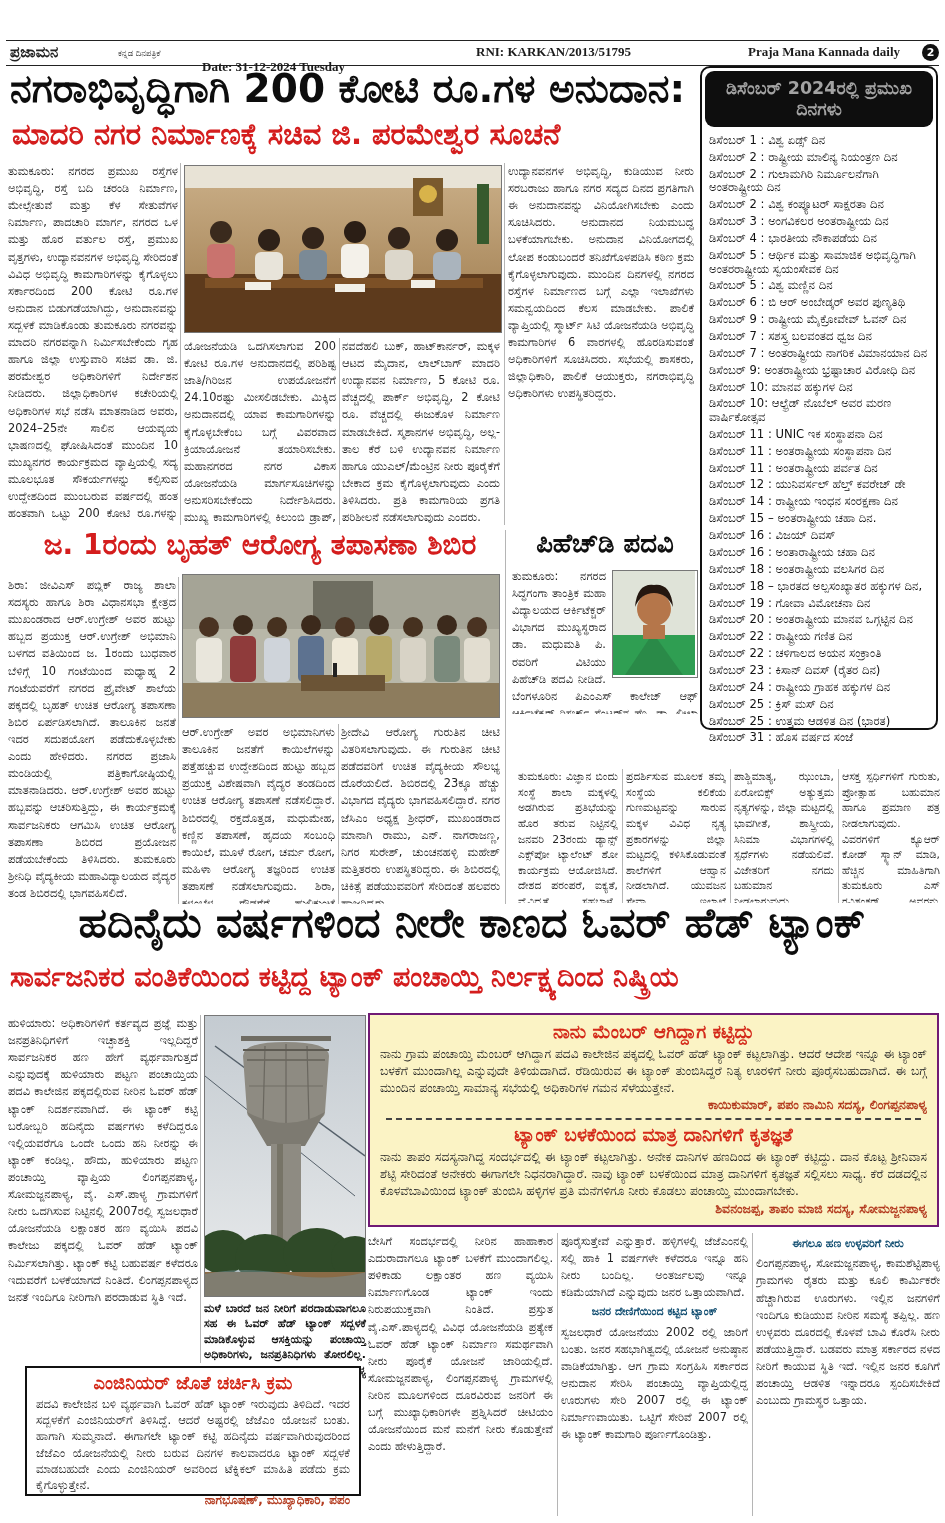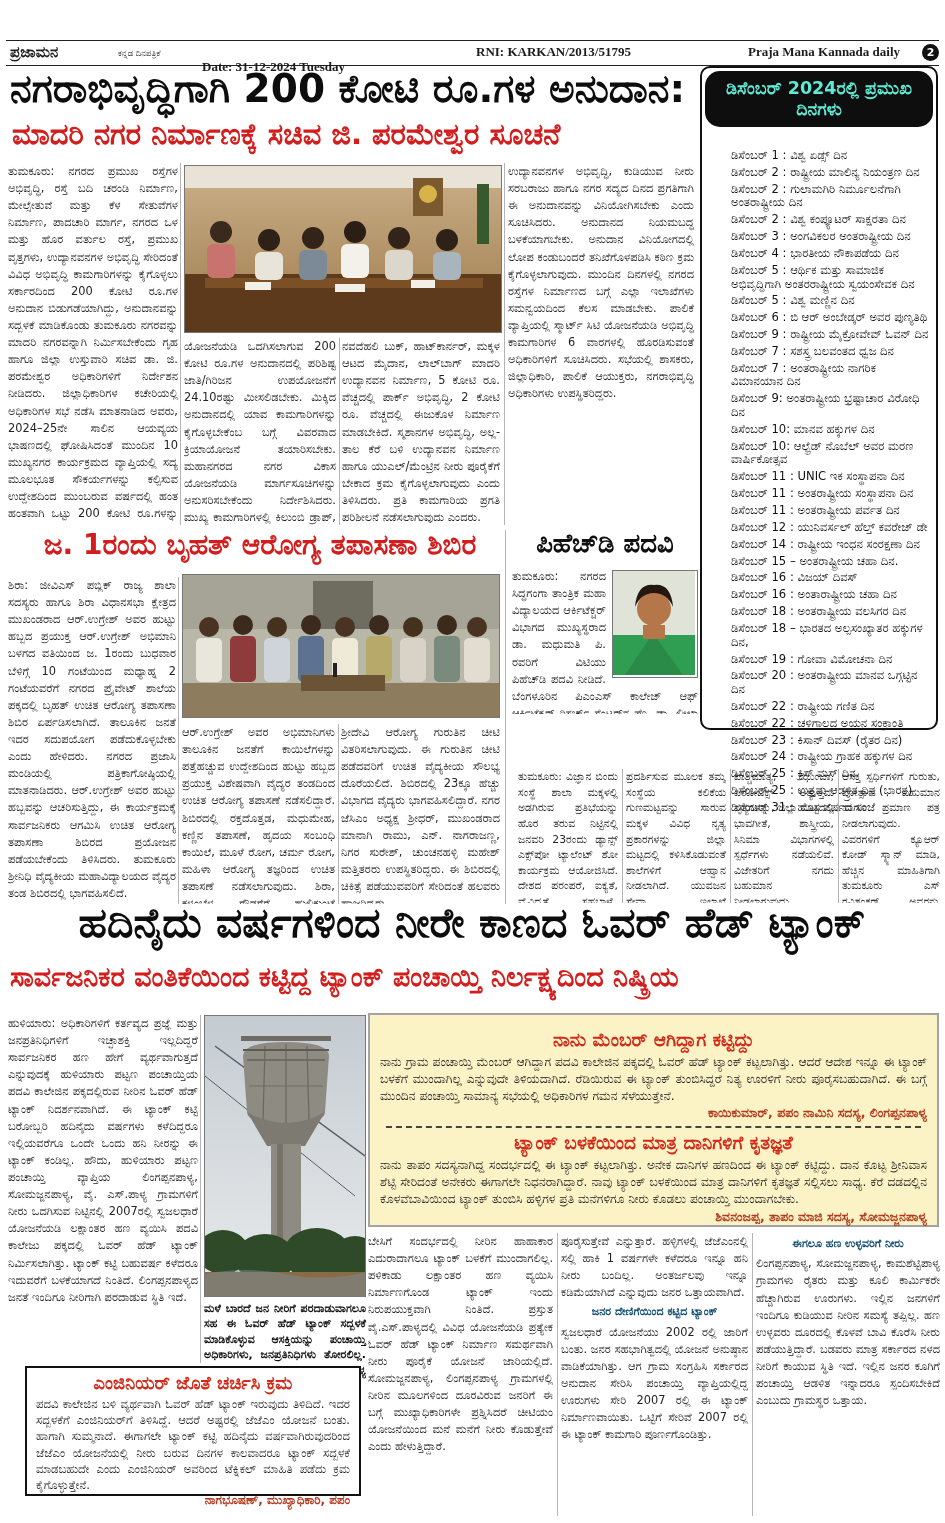--- a/index.html
+++ b/index.html
@@ -15,40 +15,40 @@
   .mh-date{left:196px;top:3px;font-family:"Liberation Serif","DejaVu Serif",serif;font-weight:bold;font-size:13px;margin-top:15px;}
   .mh-rni{left:470px;top:3px;font-family:"Liberation Serif","DejaVu Serif",serif;font-weight:bold;font-size:13px;}
   .mh-name{left:742px;top:3px;font-family:"Liberation Serif","DejaVu Serif",serif;font-weight:bold;font-size:13px;}
   .mh-page{left:916px;top:3px;width:17px;height:17px;background:#111;color:#fff;border-radius:50%;
     font-size:11px;font-weight:bold;text-align:center;line-height:17px;}
   
   .lead-headline{left:10px;top:68px;width:690px;font-size:39px;font-weight:bold;color:#0d0d0d;line-height:1.1;}
   .lead-subhead{left:12px;top:118px;width:688px;font-size:29px;font-weight:bold;color:#d41d1d;line-height:1.15;}
   
   .sidebar{left:700px;top:66px;width:238px;height:664px;border:2px solid #111;border-radius:10px;background:#fff;box-sizing:border-box;padding:3px;}
-  .sidebar-title{background:#0e0e0e;color:#5eead4;border-radius:15px;text-align:center;font-weight:bold;font-size:17.5px;padding:7px 2px;}
-  .sidebar-list{padding:22px 4px 0 4px;font-size:11.6px;line-height:1.18;color:#111;margin-left:22px;}
+  .sidebar-title{background:#0e0e0e;color:#a3a3a3;border-radius:9px;text-align:center;font-weight:bold;font-size:17.5px;padding:7px 2px;}
+  .sidebar-list{padding:7px 4px 0 4px;font-size:11.6px;line-height:1.18;color:#111;}
   .dec-item{margin-bottom:3.2px;}
   
   .bodytext{font-size:11.4px;line-height:1.5;text-align:justify;color:#232323;overflow:hidden;}
   .smalltext{font-size:10.8px;line-height:1.45;text-align:justify;color:#232323;overflow:hidden;}
   .vrule{width:1px;background:#b5b5b5;}
   
   .photo{border:1px solid #777;box-sizing:border-box;overflow:hidden;}
   
   .health-headline{left:14px;top:528px;width:492px;font-size:28px;font-weight:bold;color:#d41d1d;text-align:center;}
   
   .phd-title{left:512px;top:528px;width:186px;font-size:26px;font-weight:bold;color:#101010;text-align:center;}
   .phd-photo{float:right;width:84px;height:106px;margin:2px 0 4px 6px;border:1px solid #777;}
   
   .dance-headline{left:488px;top:712px;width:452px;font-size:32px;font-weight:bold;color:#d41d1d;text-align:center;line-height:1.1;}
   
   .tank-headline{left:18px;top:901px;width:908px;font-size:41px;font-weight:bold;color:#0d0d0d;text-align:center;line-height:1.1;}
   .tank-subhead{left:10px;top:962px;width:925px;font-size:27px;font-weight:bold;color:#d41d1d;text-align:left;line-height:1.1;}
-  .quote-box{left:368px;top:1013px;width:571px;height:214px;background:#fbf3c5;border:2px solid #a3a3a3;box-sizing:border-box;padding:12px 10px;}
+  .quote-box{left:368px;top:1013px;width:571px;height:214px;background:#fbf3c5;border:2px solid #701a75;box-sizing:border-box;padding:4px 10px;}
   .qb-title{text-align:center;font-size:18.5px;font-weight:bold;color:#d42a1a;margin:2px 0 3px 0;}
   .qb-body{font-size:12.2px;line-height:1.38;text-align:justify;color:#222;}
   .qb-sig{text-align:right;font-size:12.5px;font-weight:bold;color:#b33a1e;margin-top:1px;}
   .qb-divider{border-top:2px dashed #444;margin:5px 6px 4px 6px;}
   .col-subhead{font-size:11px;font-weight:bold;color:#0c4a6e;text-align:center;line-height:1.3;margin:4px 0;}
   .eng-box{left:25px;top:1366px;width:336px;height:130px;border:2px solid #111;background:#fff;box-sizing:border-box;padding:4px 9px;}
   .eng-title{text-align:center;font-size:18px;font-weight:bold;color:#d42a1a;margin-bottom:2px;}
   .eng-body{font-size:11.6px;line-height:1.4;text-align:justify;color:#222;}
   .eng-sig{text-align:right;font-size:12px;font-weight:bold;color:#b33a1e;}
   .caption{font-size:11px;font-weight:bold;line-height:1.4;text-align:justify;color:#111;}

